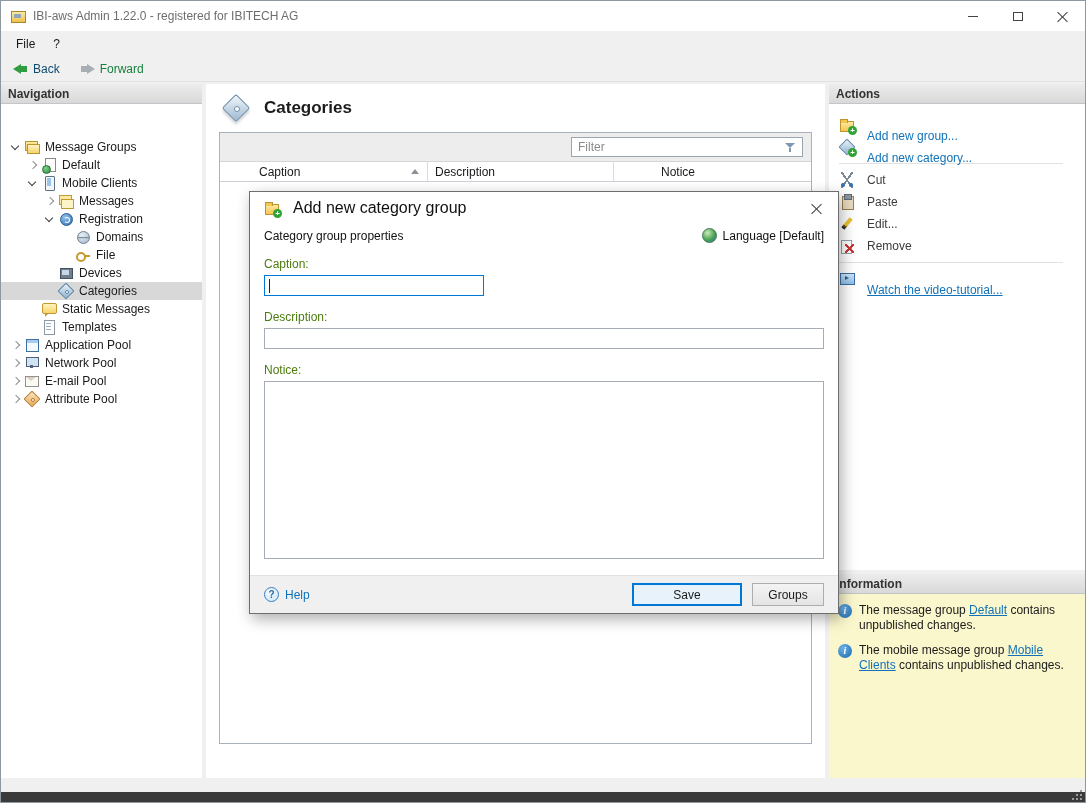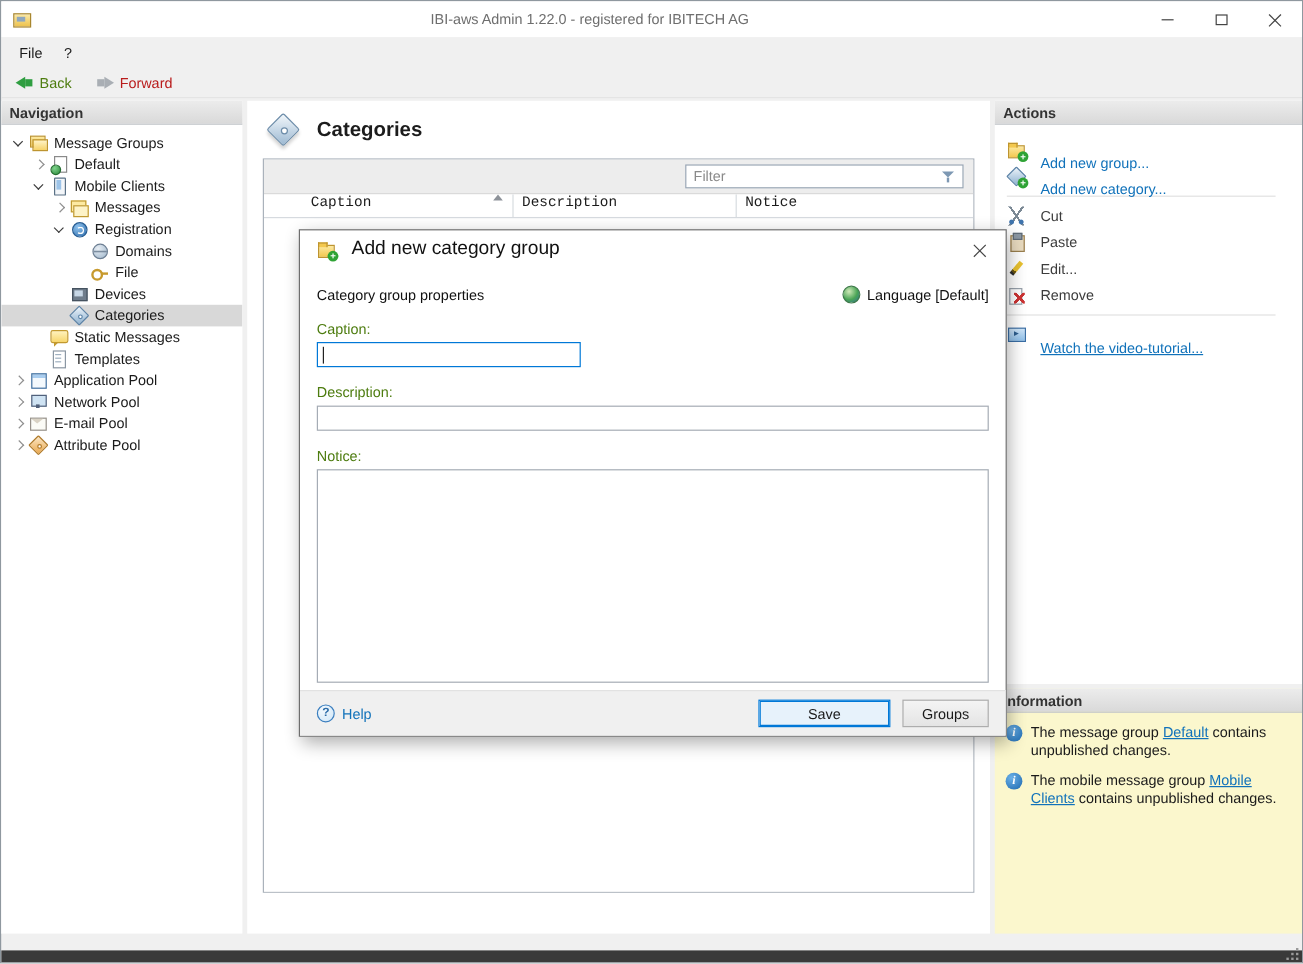--- a/index.html
+++ b/index.html
@@ -8,50 +8,50 @@
 
   .window { width:1086px; height:803px; border:1px solid #8f989f; background:#f0f0f0;
             display:flex; flex-direction:column; position:relative; overflow:hidden; }
 
   
   .titlebar { height:30px; background:#ffffff; display:flex; align-items:center; padding-left:9px; flex:none; }
   .app-icon { width:16px; height:16px; position:relative; flex:none; }
   .app-icon::before { content:""; position:absolute; left:1px; top:3px; width:13px; height:10px;
        background:linear-gradient(#fbe9a6,#edc24d); border:1px solid #a8862e; }
   .app-icon::after { content:""; position:absolute; left:4px; top:6px; width:7px; height:4px; background:#8fa7bd; }
-  .win-title { font-size:12px; color:#6e6e6e; margin-left:7px; flex:1; white-space:nowrap; overflow:hidden;text-align:center; }
+  .win-title { font-size:12px; color:#6e6e6e; margin-left:7px; flex:1; white-space:nowrap; overflow:hidden; }
   .winbtns { display:flex; height:100%; flex:none; }
   .wb { width:45px; height:100%; display:flex; align-items:center; justify-content:center; cursor:default; }
   .g-min { width:10px; height:1px; background:#444; display:block; }
   .g-max { width:10px; height:9px; border:1px solid #444; display:block; }
   .xglyph { position:relative; width:11px; height:11px; display:block; }
   .xglyph::before,.xglyph::after { content:""; position:absolute; left:5px; top:-1px; width:1px; height:14px; background:#444; }
   .xglyph::before { transform:rotate(45deg); } .xglyph::after { transform:rotate(-45deg); }
 
   
   .menubar { height:25px; background:#f0f0f0; display:flex; align-items:center; padding-left:6px; flex:none; }
   .menu-item { font-size:12px; color:#1a1a1a; padding:4px 9px; }
   .toolbar { height:26px; background:#f0f0f0; border-bottom:1px solid #e2e2e2; display:flex; align-items:center;
              padding-left:5px; gap:6px; flex:none; }
-  .tool { display:flex; align-items:center; gap:5px; font-size:12px; color:#4d7c0f; padding:2px 7px; }
-  .tool.disabled { color:#b91c1c; }
+  .tool { display:flex; align-items:center; gap:5px; font-size:12px; color:#0c4a6e; padding:2px 7px; }
+  .tool.disabled { color:#15803d; }
   .arr { width:15px; height:10px; position:relative; display:inline-block; }
   .arr-left::before { content:""; position:absolute; left:0; top:0; border-top:5px solid transparent;
        border-bottom:5px solid transparent; border-right:8px solid #2f9e41; }
   .arr-left::after { content:""; position:absolute; left:8px; top:2px; width:6px; height:6px; background:#2f9e41; }
   .arr-right::before { content:""; position:absolute; right:0; top:0; border-top:5px solid transparent;
        border-bottom:5px solid transparent; border-left:8px solid #a9aeb4; }
   .arr-right::after { content:""; position:absolute; left:1px; top:2px; width:6px; height:6px; background:#a9aeb4; }
 
   
   .main { flex:1; display:flex; gap:4px; background:#f0f0f0; padding:2px 0 0 0; margin-bottom:14px; min-height:0; }
   .panel { background:#fff; display:flex; flex-direction:column; min-height:0; }
   .panel-header { height:20px; flex:none; background:linear-gradient(#ececec,#d9d9d9); border-bottom:1px solid #c2c6ca;
                   font-size:12px; font-weight:bold; color:#333; display:flex; align-items:center; padding:0 7px; }
-  .nav-panel { width:201px; flex:none; }
+  .nav-panel { width:201px; flex:none;gap:28px; }
   .content-panel { flex:1; }
   .right-col { width:256px; flex:none; display:flex; flex-direction:column; gap:4px; min-height:0; }
   .actions-panel { flex:1; }
   .info-panel { height:204px; flex:none; background:var(--info-bg,#fbf7cd); display:flex; flex-direction:column; }
 
   
   .tree { padding-top:6px; overflow:hidden; }
   .tree-item { height:18px; display:flex; align-items:center; font-size:12px; color:#1a1a1a;
                padding-left:calc(6px + var(--lv) * 17px); cursor:default; white-space:nowrap; }
   .tree-item.selected { background:var(--selected-row,#d8d8d8); }
@@ -125,25 +125,25 @@
                 display:flex; align-items:center; justify-content:flex-end; padding-right:8px; }
   .filter-wrap { width:232px; height:20px; background:#fff; border:1px solid #98a5b3; display:flex; align-items:center; }
   .filter-wrap input { border:none; outline:none; flex:1; font-size:12px; padding:0 6px; color:#333;
                        background:transparent; font-family:inherit; min-width:0; }
   .filter-wrap input::placeholder { color:#8a8a8a; }
   .funnel { width:14px; height:13px; position:relative; margin-right:4px; flex:none; }
   .funnel::before { content:""; position:absolute; left:1px; top:2px; border-left:5px solid transparent;
        border-right:5px solid transparent; border-top:5px solid #7d98b3; }
   .funnel::after { content:""; position:absolute; left:5px; top:7px; width:2px; height:4px; background:#7d98b3; }
   .table-header { height:20px; flex:none; display:flex; border-bottom:1px solid #cdd2d8; font-size:12px; color:#1a1a1a; background:#fff; }
-  .col { display:flex; padding:0 7px;font-family:Liberation Mono, monospace; }
+  .col { display:flex; align-items:center; padding:0 7px; }
   .c0 { width:32px; }
   .c1 { width:176px; border-right:1px solid #d8dce0; justify-content:space-between; }
   .c2 { width:186px; border-right:1px solid #d8dce0; }
-  .c3 { flex:1; }
+  .c3 { flex:1;margin-left:40px; }
   .sort-asc { width:0; height:0; border-left:4px solid transparent; border-right:4px solid transparent;
               border-bottom:5px solid #8d9299; margin-right:1px; }
   .table-body { flex:1; background:#fff; }
 
   
   .actions-list { padding:10px 6px 0 10px; }
   .action-item { height:22px; display:flex; align-items:center; gap:7px; font-size:12px; color:#3c3c3c; cursor:default; }
   .action-item.link .a-label { color:var(--link,#1172ba);margin-top:21px; }
   .action-item.u .a-label { text-decoration:underline; }
   .action-sep { border-top:1px solid #e2e2e2; margin:5px 16px 5px 0; }
@@ -190,21 +190,21 @@
        box-shadow:-4px 0 0 #9a9a9a, -8px 0 0 #9a9a9a, 0 -4px 0 #9a9a9a, -4px -4px 0 #9a9a9a, 0 -8px 0 #9a9a9a; }
 
   
   .dialog { position:absolute; left:248px; top:190px; width:590px; height:423px; background:#fff;
             border:1px solid #6e6e6e; box-shadow:3px 5px 14px rgba(0,0,0,.32); z-index:10;
             display:flex; flex-direction:column; }
   .dlg-header { height:32px; flex:none; display:flex; align-items:center; gap:8px; padding:0 10px 0 14px; }
   .dlg-title { font-size:16px; color:#111; flex:1; }
   .dlg-close { width:24px; height:24px; display:flex; align-items:center; justify-content:center; cursor:default; }
   .dlg-body { flex:1; padding:2px 14px 0; }
-  .dlg-row { display:flex; justify-content:space-between; align-items:center; margin-top:12px; font-size:12px; color:#111; }
+  .dlg-row { display:flex; justify-content:space-between; align-items:center; margin-top:2px; font-size:12px; color:#111; }
   .lang { display:flex; align-items:center; gap:6px; }
   .ic-globe { width:15px; height:15px; border-radius:50%; flex:none; border:1px solid #3f7a4a;
        background:radial-gradient(circle at 35% 30%, #cfe9b8, #49a455 55%, #2d6f9e); }
   .field-label { font-size:12px; color:#4d7c0f; margin-top:14px; }
   .input-wrap { margin-top:4px; height:21px; border:1px solid #a5acb5; background:#fff; position:relative; }
   .input-wrap input { width:100%; height:100%; border:none; outline:none; font:12px "Liberation Sans",sans-serif;
        padding:0 4px; background:transparent; }
   .input-wrap.focused { border-color:var(--accent,#0078d7); }
   .caption-input { width:220px; }
   .caret { position:absolute; left:4px; top:3px; width:1px; height:14px; background:#222; }

